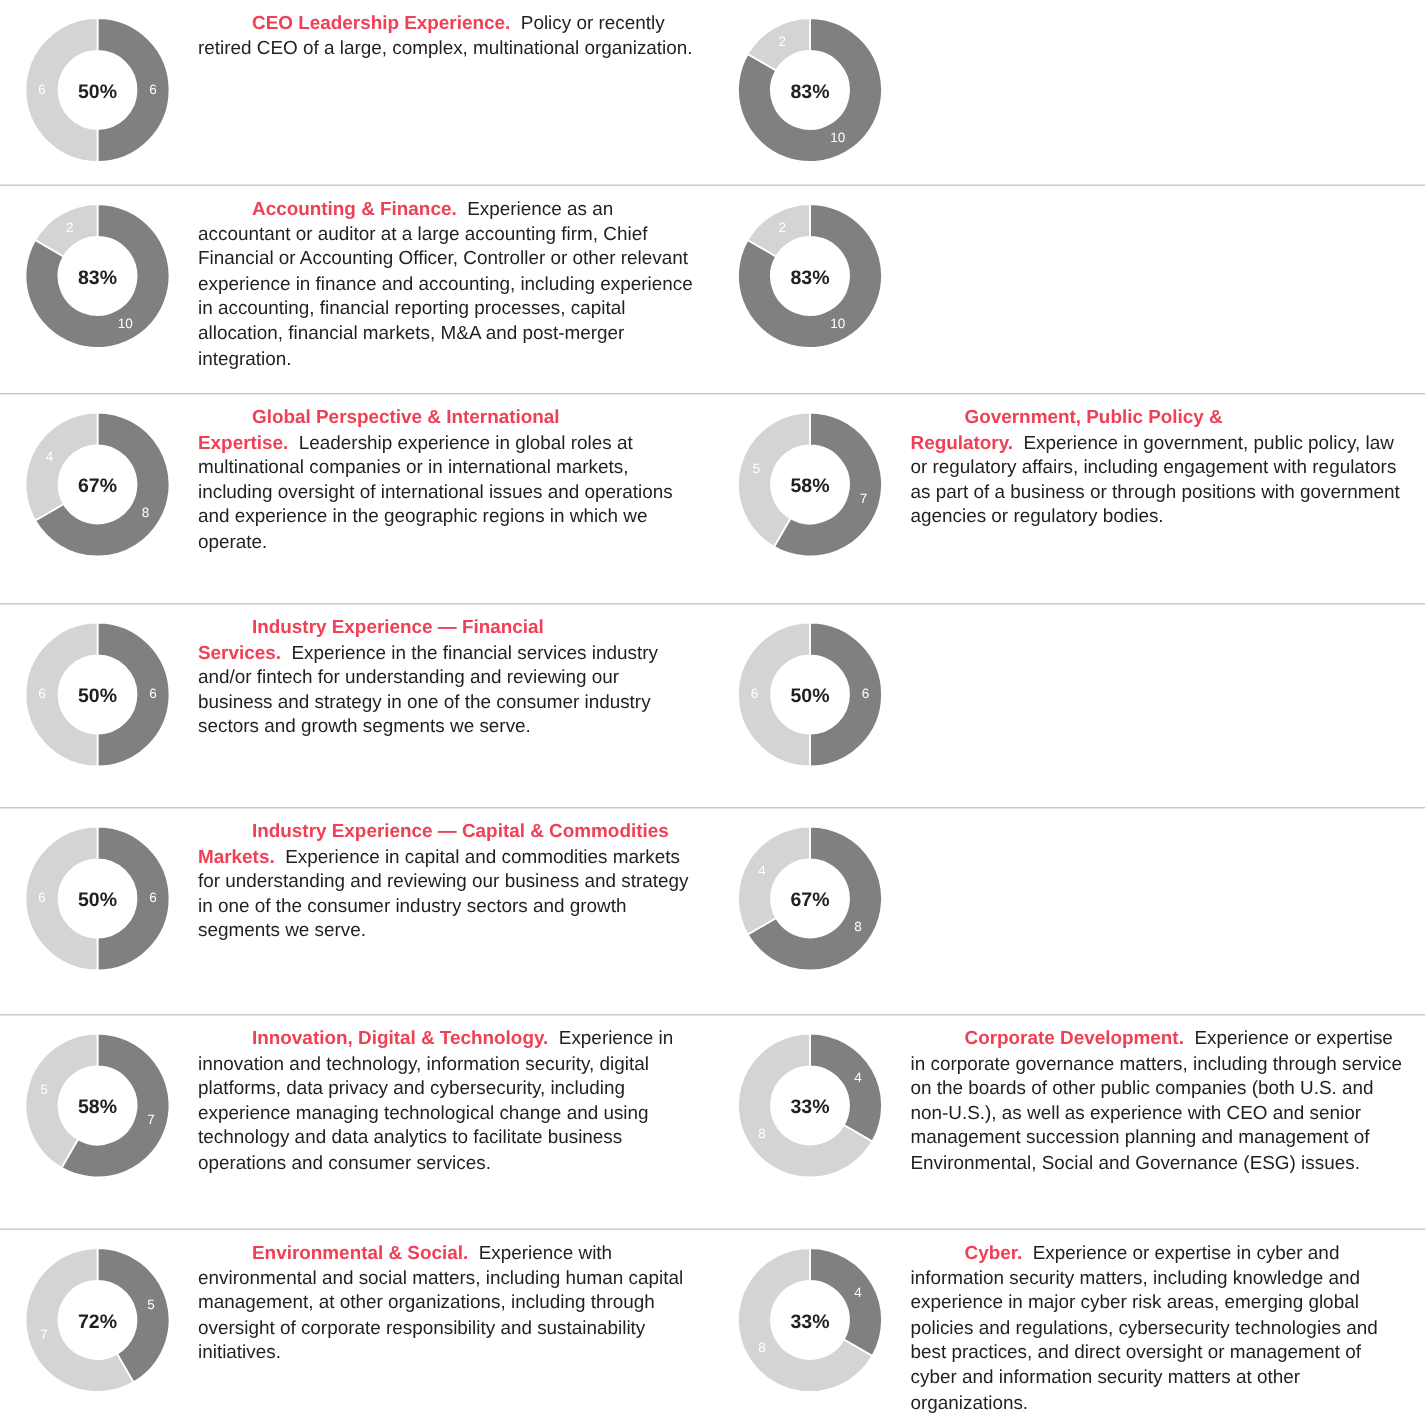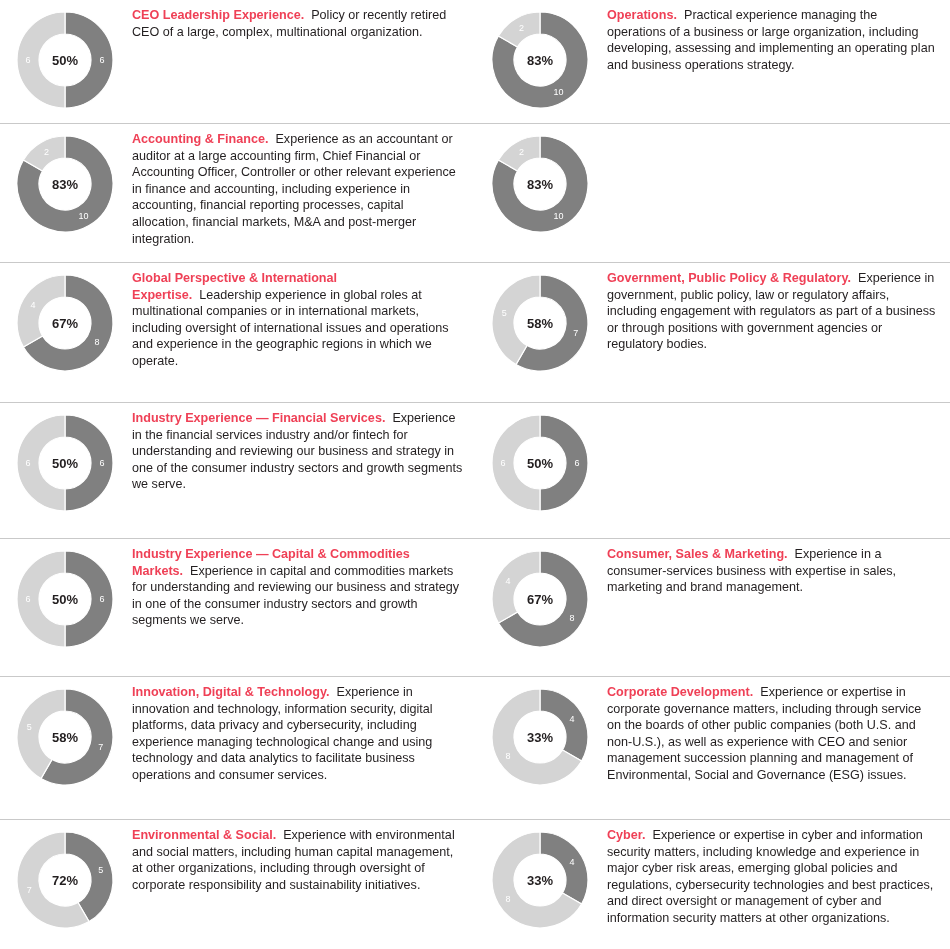--- a/index.html
+++ b/index.html
@@ -92,20 +92,21 @@
     font-size: 12.6px;
     line-height: 16.6px;
     color: #231f20;
     margin: 0;
     text-align: left;
   }
 
   .title {
     color: #ef4056;
     font-weight: bold;
+    margin-left: 36px;
   }
 
   
   .r0 { height: 124px; }
   .r1 { height: 139px; }
   .r2 { height: 140px; }
   .r3 { height: 136px; }
   .r4 { height: 138px; }
   .r5 { height: 143px; }
   .r6 { height: 129px; }
@@ -136,23 +137,20 @@
           <div class="donut">
             <svg width="104" height="104" viewBox="0 0 104 104">
               <path d="M 52.00 4.00 A 48 48 0 1 1 10.43 28.00 L 29.48 39.00 A 26 26 0 1 0 52.00 26.00 Z" fill="#808080" stroke="#ffffff" stroke-width="1.2"></path>
               <path d="M 10.43 28.00 A 48 48 0 0 1 52.00 4.00 L 52.00 26.00 A 26 26 0 0 0 29.48 39.00 Z" fill="#d4d4d4" stroke="#ffffff" stroke-width="1.2"></path>
             </svg>
             <span class="seg-label" style="left: 70.5px; top: 84px;">10</span>
             <span class="seg-label" style="left: 33.5px; top: 20px;">2</span>
             <div class="center-pct">83%</div>
           </div>
         </div>
-        <div class="text-wrap">
-          <p class="desc"><span class="title">Operations.</span>&nbsp;&nbsp;<span>Practical experience managing the operations of a business or large organization, including developing, assessing and implementing an operating plan and business operations strategy.</span></p>
-        </div>
       </div>
     </div>
     <div class="row r1">
       <div class="cell">
         <div class="chart-wrap">
           <div class="donut">
             <svg width="104" height="104" viewBox="0 0 104 104">
               <path d="M 52.00 4.00 A 48 48 0 1 1 10.43 28.00 L 29.48 39.00 A 26 26 0 1 0 52.00 26.00 Z" fill="#808080" stroke="#ffffff" stroke-width="1.2"></path>
               <path d="M 10.43 28.00 A 48 48 0 0 1 52.00 4.00 L 52.00 26.00 A 26 26 0 0 0 29.48 39.00 Z" fill="#d4d4d4" stroke="#ffffff" stroke-width="1.2"></path>
             </svg>
@@ -266,23 +264,20 @@
           <div class="donut">
             <svg width="104" height="104" viewBox="0 0 104 104">
               <path d="M 52.00 4.00 A 48 48 0 1 1 10.43 76.00 L 29.48 65.00 A 26 26 0 1 0 52.00 26.00 Z" fill="#808080" stroke="#ffffff" stroke-width="1.2"></path>
               <path d="M 10.43 76.00 A 48 48 0 0 1 52.00 4.00 L 52.00 26.00 A 26 26 0 0 0 29.48 65.00 Z" fill="#d4d4d4" stroke="#ffffff" stroke-width="1.2"></path>
             </svg>
             <span class="seg-label" style="left: 84px; top: 70.5px;">8</span>
             <span class="seg-label" style="left: 20px; top: 33.5px;">4</span>
             <div class="center-pct">67%</div>
           </div>
         </div>
-        <div class="text-wrap">
-          <p class="desc"><span class="title">Consumer, Sales &amp; Marketing.</span>&nbsp;&nbsp;<span>Experience in a consumer-services business with expertise in sales, marketing and brand management.</span></p>
-        </div>
       </div>
     </div>
     <div class="row r5">
       <div class="cell">
         <div class="chart-wrap">
           <div class="donut">
             <svg width="104" height="104" viewBox="0 0 104 104">
               <path d="M 52.00 4.00 A 48 48 0 1 1 28.00 93.57 L 39.00 74.52 A 26 26 0 1 0 52.00 26.00 Z" fill="#808080" stroke="#ffffff" stroke-width="1.2"></path>
               <path d="M 28.00 93.57 A 48 48 0 0 1 52.00 4.00 L 52.00 26.00 A 26 26 0 0 0 39.00 74.52 Z" fill="#d4d4d4" stroke="#ffffff" stroke-width="1.2"></path>
             </svg>

